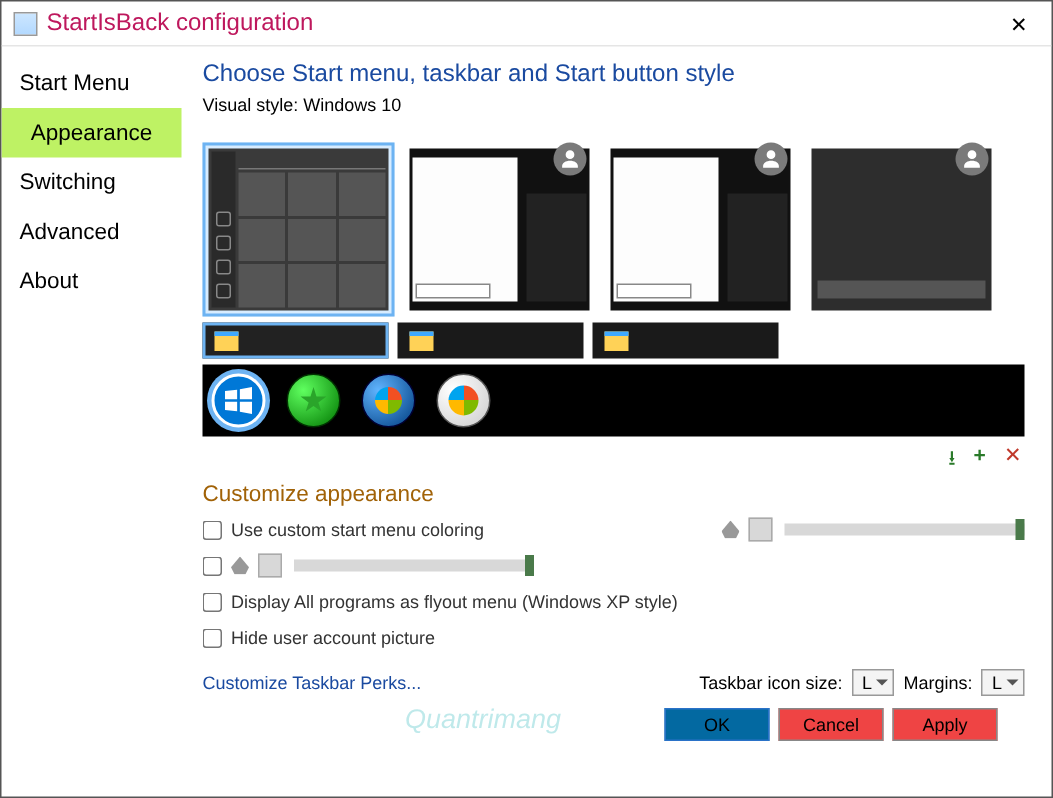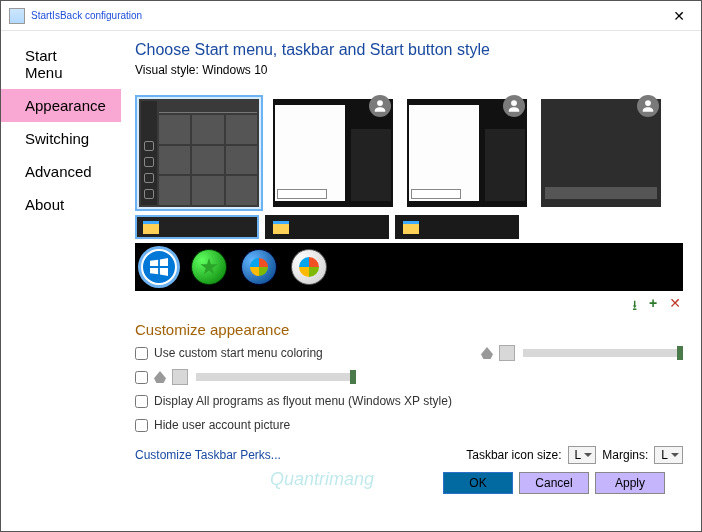--- a/index.html
+++ b/index.html
@@ -1,24 +1,24 @@
 <!DOCTYPE html>
 <html><head>
 <meta charset="utf-8">
 <style>
 * { box-sizing: border-box; margin: 0; padding: 0; font-family: "Segoe UI", Tahoma, sans-serif; }
 body { background: #fff; width: 702px; height: 532px; overflow: hidden; border: 1px solid #555; }
 .titlebar { height: 30px; display: flex; align-items: center; padding: 0 8px; border-bottom: 1px solid #e5e5e5; }
 .titlebar .app-icon { width: 16px; height: 16px; border: 1px solid #999; background: linear-gradient(#cce6ff,#b3d9ff); margin-right: 6px; }
-.titlebar .title { font-size: 10px; flex: 1; color: #1d4ed8; }
+.titlebar .title { font-size: 16px; flex: 1; color: #be185d; }
 .titlebar .close { font-size: 14px; color: #000; padding: 2px 8px; cursor: pointer; }
 .content { display: flex; height: calc(100% - 30px); }
 .sidebar { width: 120px; padding-top: 8px; }
-.sidebar .nav-item { font-size: 15px; color: #000; padding: 8px 24px; cursor: pointer; }
-.sidebar .nav-item.selected { background: #f9a8d4; }
+.sidebar .nav-item { font-size: 15px; color: #000; padding: 8px 12px; cursor: pointer; }
+.sidebar .nav-item.selected { background: #bef264; text-align: center; }
 .main { flex: 1; padding: 10px 18px 8px 14px; display: flex; flex-direction: column; }
 .heading { color: #1a4aa0; font-size: 16px; font-weight: 400; margin-bottom: 4px; }
 .subhead { font-size: 12px; color: #000; margin-bottom: 18px; }
 .styles-row { display: flex; gap: 6px; margin-bottom: 4px; }
 .style-thumb { border: 2px solid transparent; padding: 2px; cursor: pointer; }
 .style-thumb.selected { border-color: #6db3f2; background: #d7ecff; }
 .thumb-a, .thumb-b, .thumb-c, .thumb-d { width: 120px; height: 108px; position: relative; background: #222; }
 .thumb-a { background: #3a3a3a; }
 .thumb-a .side { position: absolute; left: 2px; top: 2px; bottom: 2px; width: 16px; background: #2a2a2a; display:flex; flex-direction:column; justify-content:flex-end; gap:6px; align-items:center; padding-bottom:6px;}
 .thumb-a .side span{width:10px;height:10px;border:1px solid #888;border-radius:2px;}
@@ -58,21 +58,21 @@
 .drop { width:12px; height:12px; background:#999; clip-path: polygon(50% 0, 100% 60%, 80% 100%, 20% 100%, 0 60%); margin-right:6px;}
 .swatch { width:16px; height:16px; background:#d8d8d8; border:1px solid #aaa; margin-right:8px; cursor:pointer;}
 .slider { width:160px; height:8px; background:#d8d8d8; position:relative; cursor:pointer; }
 .slider .handle { position:absolute; right:0; top:-3px; width:6px; height:14px; background:#4a7a4a; }
 .link { color:#1a4aa0; font-size:12px; cursor:pointer; }
 .footer { display:flex; align-items:center; gap:6px; font-size:12px; margin-top:6px; }
 .footer .sp{flex:1;}
 .sel { border:1px solid #999; padding:1px 14px 1px 6px; font-size:12px; background:#f4f4f4; position:relative; cursor:pointer; }
 .sel::after{content:"";position:absolute;right:3px;top:6px;border:4px solid transparent;border-top-color:#555;}
 .buttons { display:flex; justify-content:flex-end; gap:6px; padding:8px 18px 10px; }
-.btn { min-width:70px; padding:3px 12px; font-size:12px; border:1px solid #888; background:#c4b5fd; cursor:pointer; text-align:center; }
+.btn { min-width:70px; padding:3px 12px; font-size:12px; border:1px solid #888; background:#ef4444; cursor:pointer; text-align:center; }
 .btn.primary { border:1px solid #2a72c8; background:#0369a1; }
 .watermark{position:absolute;bottom:42px;left:270px;opacity:.25;font-size:18px;color:#03a9b0;pointer-events:none;font-style:italic;}
 </style>
 </head>
 <body>
 
 <div class="titlebar">
   <div class="app-icon"></div>
   <div class="title">StartIsBack configuration</div>
   <div class="close">✕</div>

